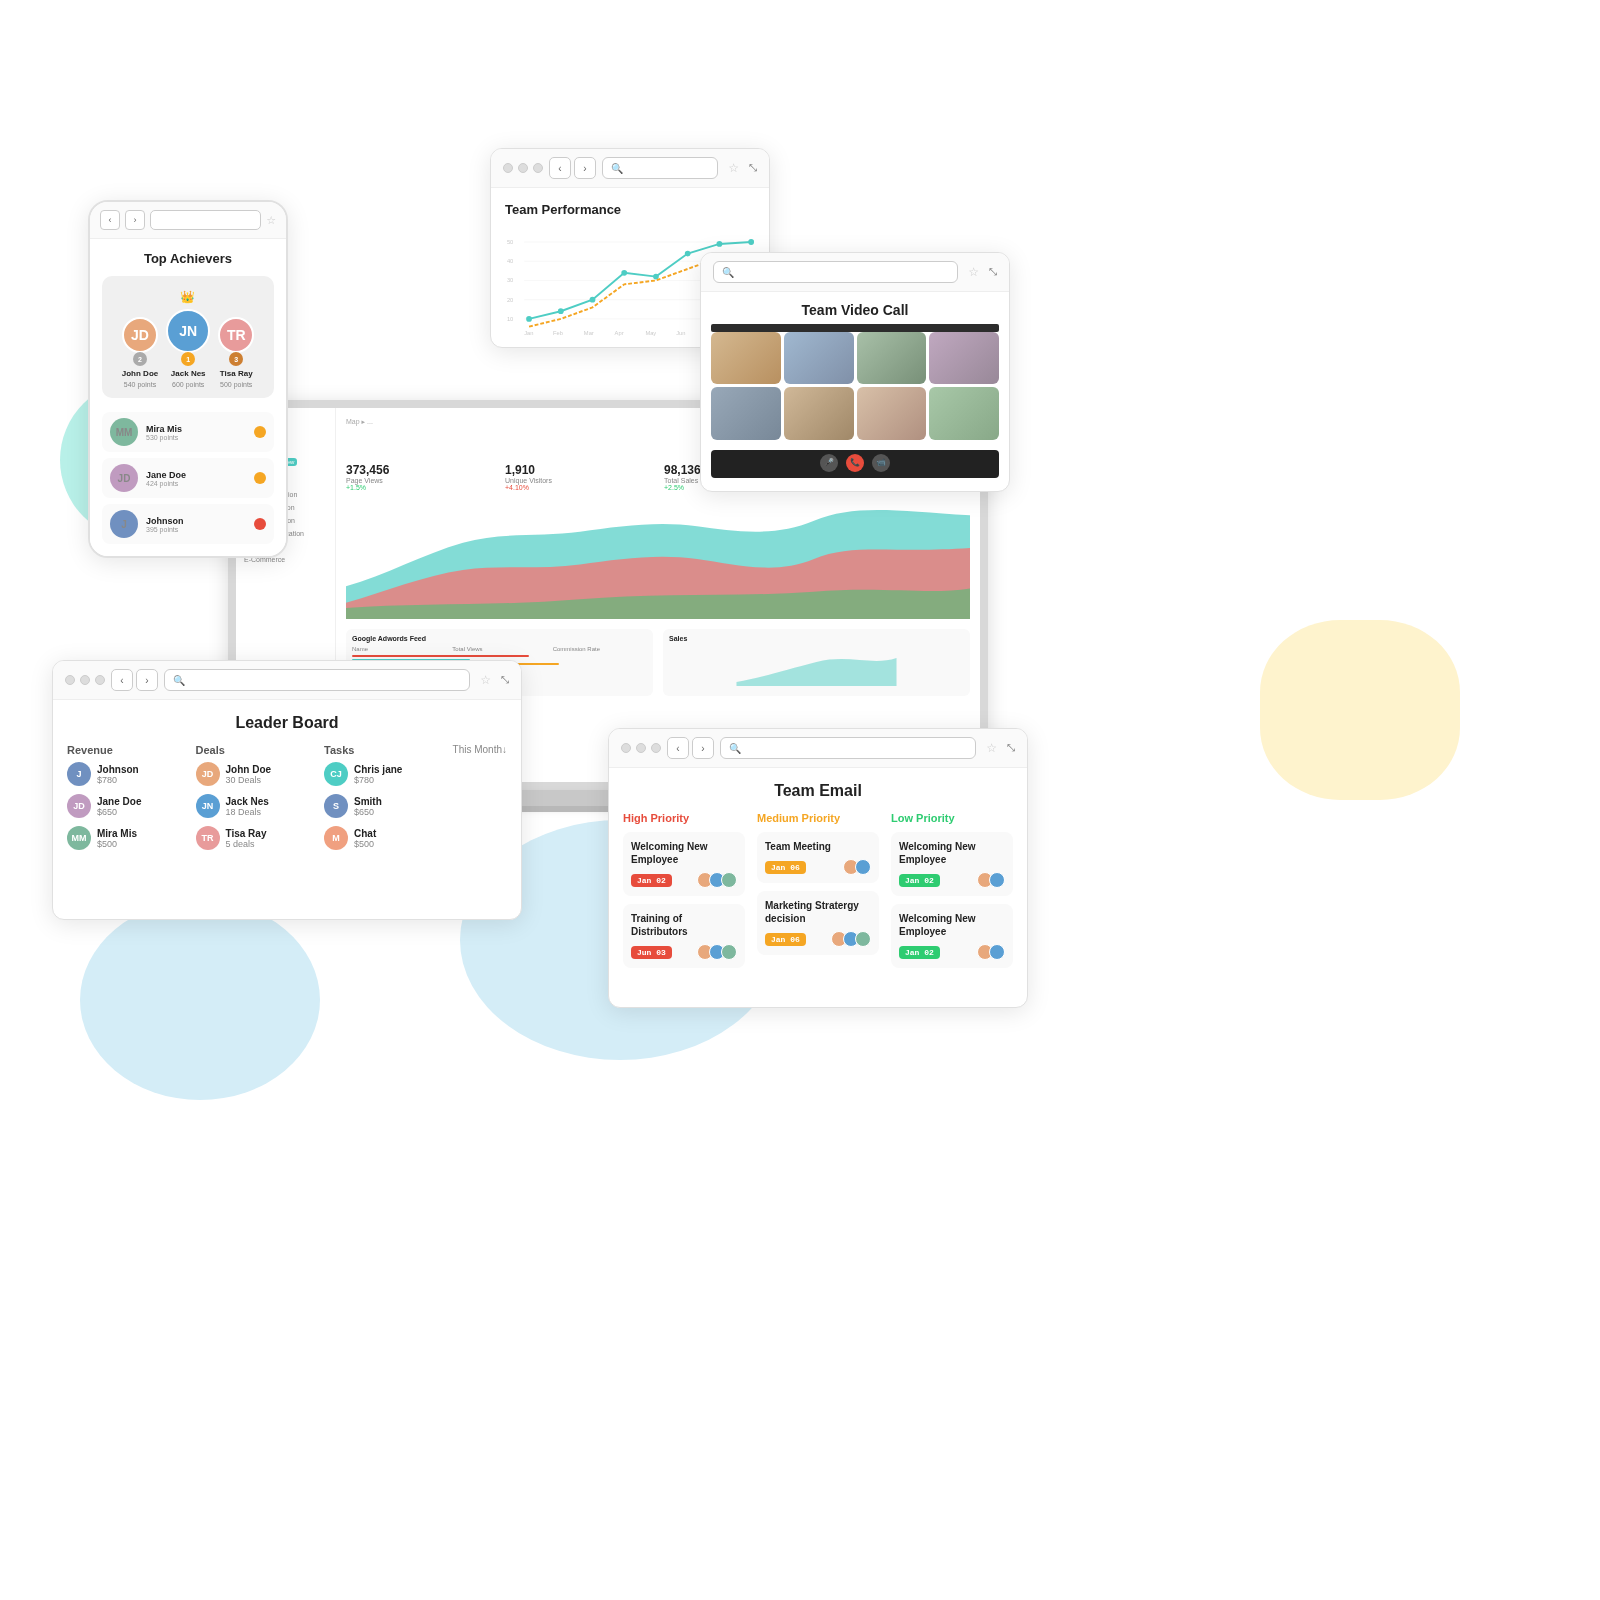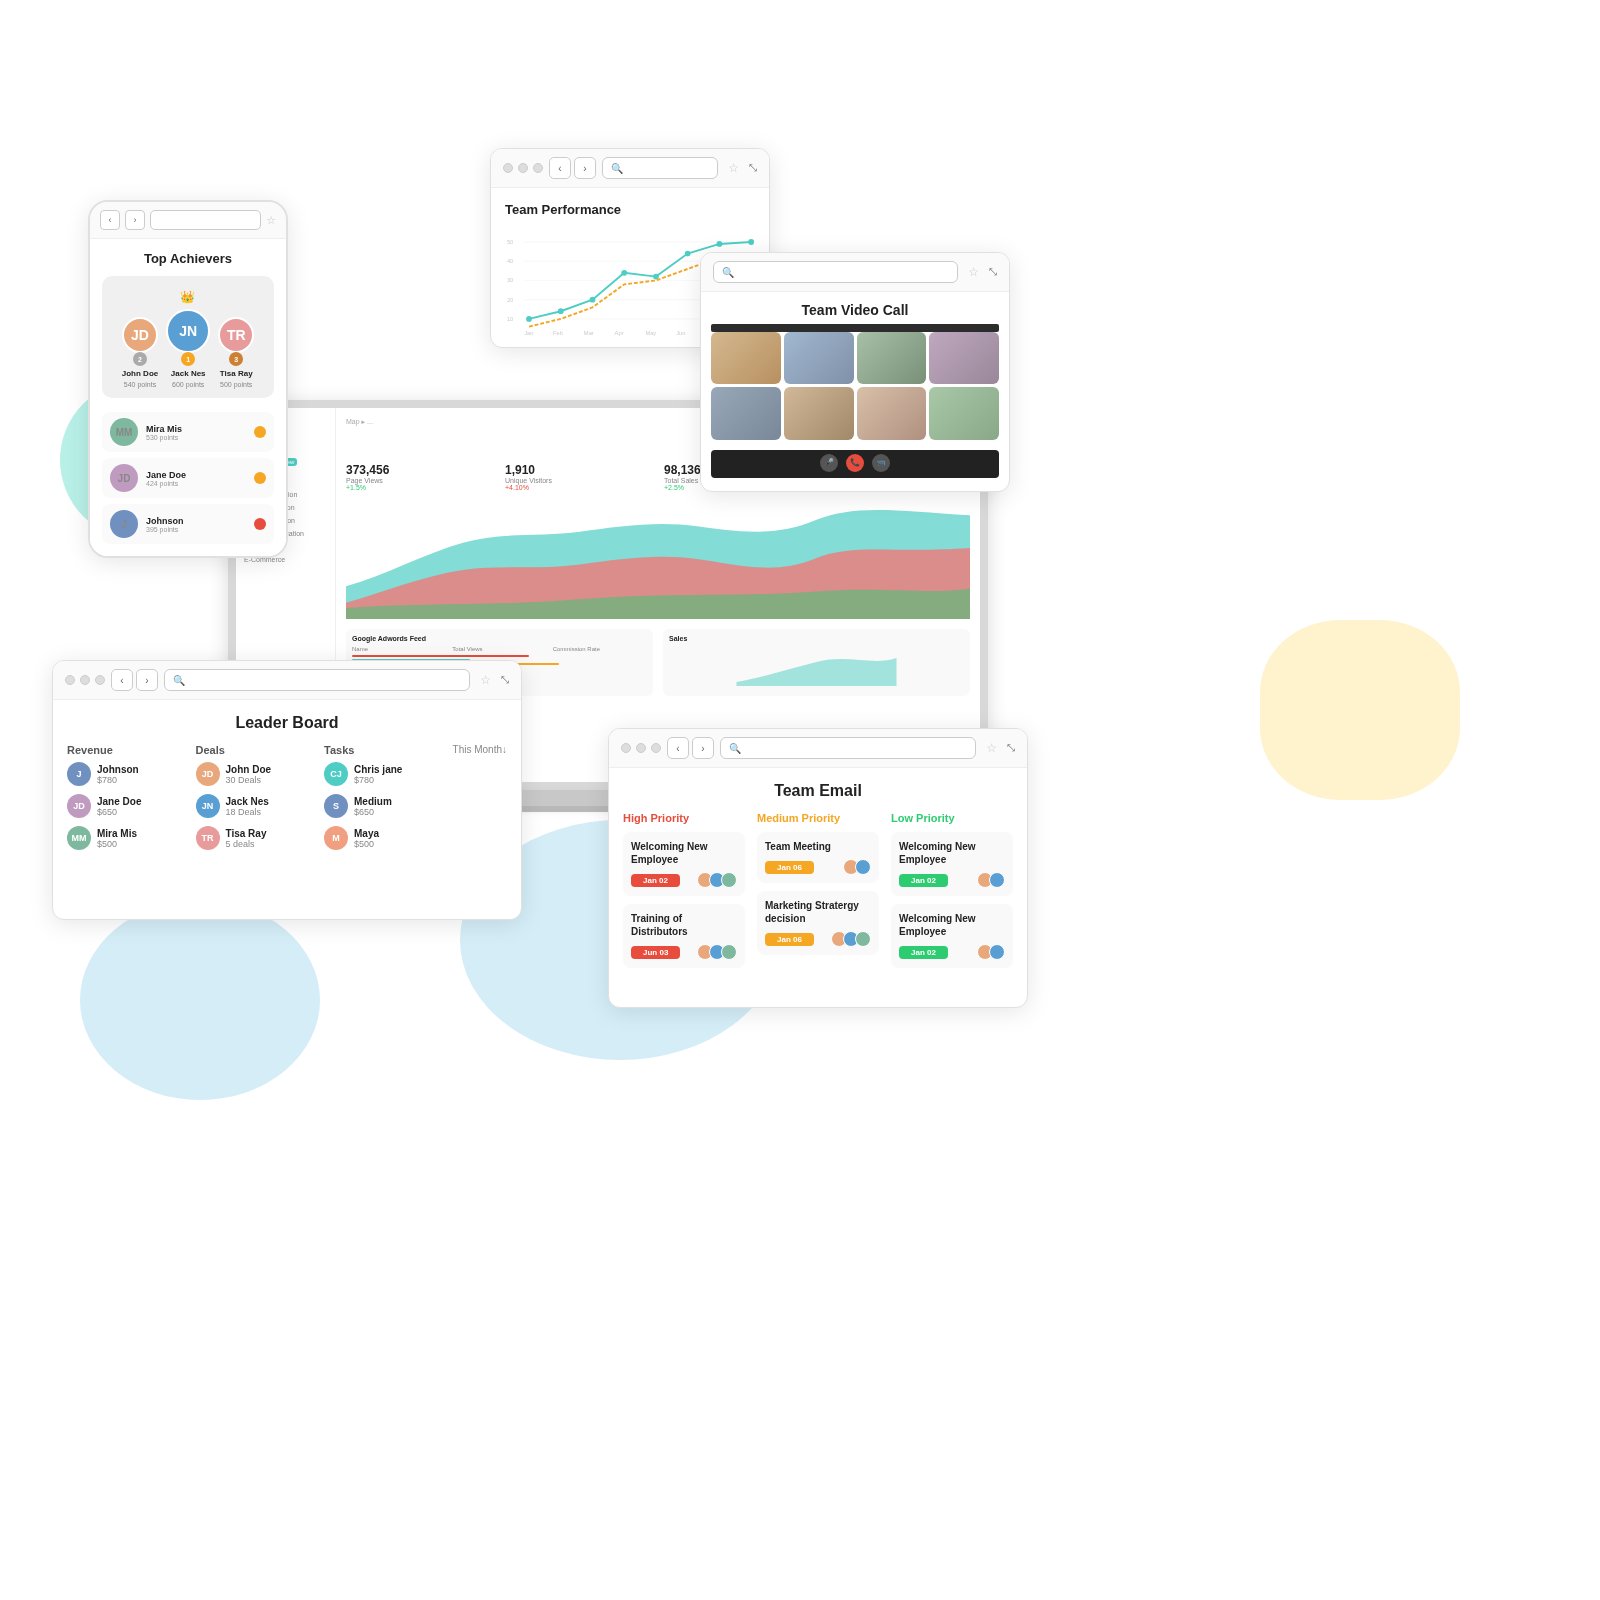--- a/index.html
+++ b/index.html
@@ -229,24 +229,25 @@
     .task-card {
       background: #f9f9f9;
       border-radius: 8px;
       padding: 8px;
       margin-bottom: 8px;
     }
     .task-name { font-size: 10px; font-weight: 600; color: #222; margin-bottom: 6px; line-height: 1.3; }
     .task-meta { display: flex; align-items: center; justify-content: space-between; }
     .task-date {
       font-size: 8px;
-      padding: 2px 12px;
+      padding: 2px 6px;
       border-radius: 4px;
       color: #fff;
       font-weight: 600;
+      font-family: Liberation Mono, monospace;
     }
     .task-date.red { background: #e74c3c; }
     .task-date.orange { background: #f5a623; }
     .task-date.green { background: #2ecc71; }
     .task-avatars { display: flex; }
     .task-avatar {
       width: 16px; height: 16px;
       border-radius: 50%;
       border: 1.5px solid #fff;
       margin-left: -4px;
@@ -622,28 +623,28 @@
         <div class="lb-row">
           <div class="lb-avatar" style="background:#4ecdc4;">CJ</div>
           <div class="lb-info">
             <div class="lb-name">Chris jane</div>
             <div class="lb-val">$780</div>
           </div>
         </div>
         <div class="lb-row">
           <div class="lb-avatar" style="background:#7090c0;">S</div>
           <div class="lb-info">
-            <div class="lb-name">Medium</div>
+            <div class="lb-name">Smith</div>
             <div class="lb-val">$650</div>
           </div>
         </div>
         <div class="lb-row">
           <div class="lb-avatar" style="background:#f0a080;">M</div>
           <div class="lb-info">
-            <div class="lb-name">Maya</div>
+            <div class="lb-name">Chat</div>
             <div class="lb-val">$500</div>
           </div>
         </div>
       </div>
       <div style="font-size:10px;color:#888;white-space:nowrap;">This Month↓</div>
     </div>
   </div>
 </div>
 
 <div class="browser-window" style="left:608px;top:728px;width:420px;height:280px;z-index:6;">

